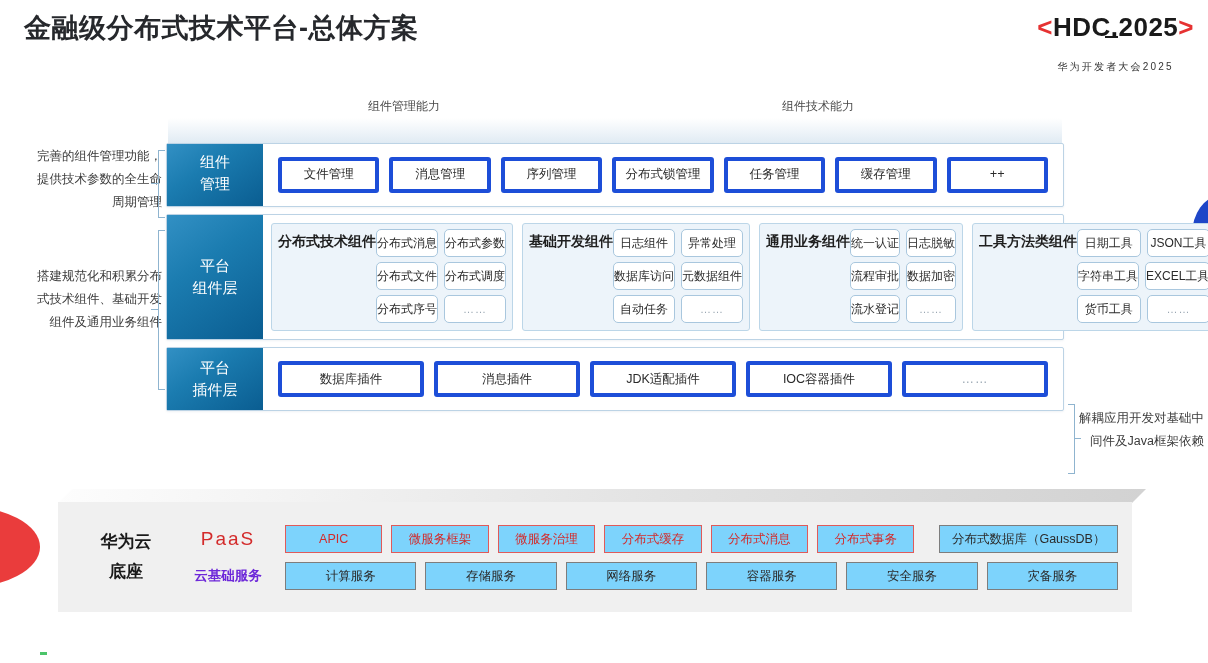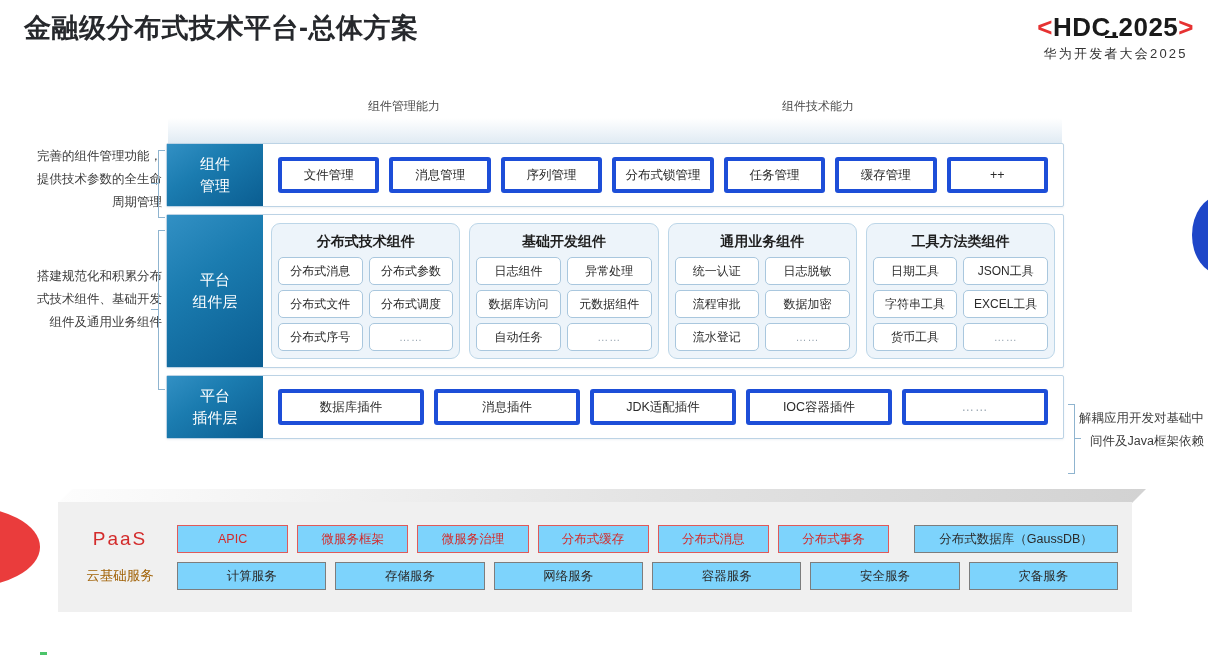--- a/index.html
+++ b/index.html
@@ -17,21 +17,21 @@
     white-space:nowrap;
   }
   .hdc{position:absolute;right:14px;top:14px;text-align:center;}
   .hdc-main{font-size:26px;font-weight:bold;color:#1a1a1a;letter-spacing:.5px;
             white-space:nowrap;line-height:1;position:relative;}
   .hdc-main .brk{color:#e63232;font-weight:bold;}
   .hdc-underline{
     position:absolute;width:13px;height:2px;background:#1a1a1a;
     left:68px;bottom:2px;
   }
-  .hdc-sub{font-size:13px;color:#333;letter-spacing:2.2px;margin-top:5px;white-space:nowrap;}
+  .hdc-sub{font-size:10px;color:#333;letter-spacing:2.2px;margin-top:20px;white-space:nowrap;}
 
   
   .red-wedge{
     position:absolute;left:-38px;top:506px;width:78px;height:82px;
     background:#ea3c3c;
     border-radius:0 100% 100% 0 / 0 50% 50% 0;
   }
   .blue-lens{
     position:absolute;right:-12px;top:196px;width:28px;height:78px;
     background:#1e46c8;
@@ -85,30 +85,30 @@
 
   
   .chip{
     flex:1;margin:0 5px;height:28px;line-height:28px;text-align:center;
     border:4px solid #1d4ed8;border-radius:3px;background:#ffffff;
     font-size:12.5px;color:#2b2b2b;white-space:nowrap;
   }
   .chip.dots{color:#9aa7b2;letter-spacing:1px;}
 
   
-  #layer-component-management{height:62px;}
+  #layer-component-management{height:62px;font-family:Liberation Mono, monospace;}
   #layer-plugin{height:62px;}
 
   
   #layer-platform{padding:0;}
   #layer-platform .layer-body{padding:8px 8px;align-items:stretch;}
   .group-row{display:flex;flex:1;gap:9px;}
   .group{
-    flex:1;background:#edf4fa;border:1px solid #bcd6e8;border-radius:9px;
-    padding:5px 6px 7px;display:flex;flex-direction:column;
+    flex:1;background:#edf4fa;border:1px solid #bcd6e8;border-radius:3px;
+    padding:5px 6px 7px;display:flex;flex-direction:row;
   }
   .group-title{
     text-align:center;font-size:14px;font-weight:bold;color:#1f1f1f;
     padding:4px 0 6px;white-space:nowrap;
   }
   .group-grid{display:flex;flex-direction:column;gap:5px;flex:1;}
   .grid-row{display:flex;gap:6px;}
   .cell{
     flex:1;height:26px;line-height:26px;text-align:center;
     background:#ffffff;border:1px solid #a9c7de;border-radius:5px;
@@ -141,21 +141,21 @@
   .slab-title{
     flex:0 0 108px;text-align:center;font-size:17px;font-weight:bold;
     color:#1a1a1a;line-height:1.75;
   }
   .slab-rows{flex:1;display:flex;flex-direction:column;gap:9px;}
   .slab-row{display:flex;align-items:center;gap:9px;}
   .row-tag{
     flex:0 0 96px;text-align:center;white-space:nowrap;
   }
   .row-tag.paas{font-size:19px;font-weight:normal;color:#d32b2b;letter-spacing:2px;}
-  .row-tag.cloud{font-size:13.5px;color:#a16207;}
+  .row-tag.cloud{font-size:13.5px;color:#6d28d9;font-weight:bold;}
   .pill{
     flex:1;height:26px;line-height:26px;text-align:center;
     font-size:12.5px;white-space:nowrap;background:#7dd3fc;
   }
   .pill.red{border:1.5px solid #e05a5a;color:#d32b2b;}
   .pill.gray{border:1.5px solid #7d7d7d;color:#2b2b2b;}
   .pill.wide{flex:1.85;margin-left:16px;}
 </style>
 </head>
 <body>
@@ -316,20 +316,24 @@
         <div class="chip">IOC容器插件</div>
         <div class="chip dots">……</div>
       </div>
     </div>
 
   </div>
 
   <div class="slab-top"></div>
   <div class="slab">
     <div class="slab-inner">
+      <div class="slab-title">
+        <div>华为云</div>
+        <div>底座</div>
+      </div>
       <div class="slab-rows">
 
         <div class="slab-row">
           <div class="row-tag paas">PaaS</div>
           <div class="pill red">APIC</div>
           <div class="pill red">微服务框架</div>
           <div class="pill red">微服务治理</div>
           <div class="pill red">分布式缓存</div>
           <div class="pill red">分布式消息</div>
           <div class="pill red">分布式事务</div>

